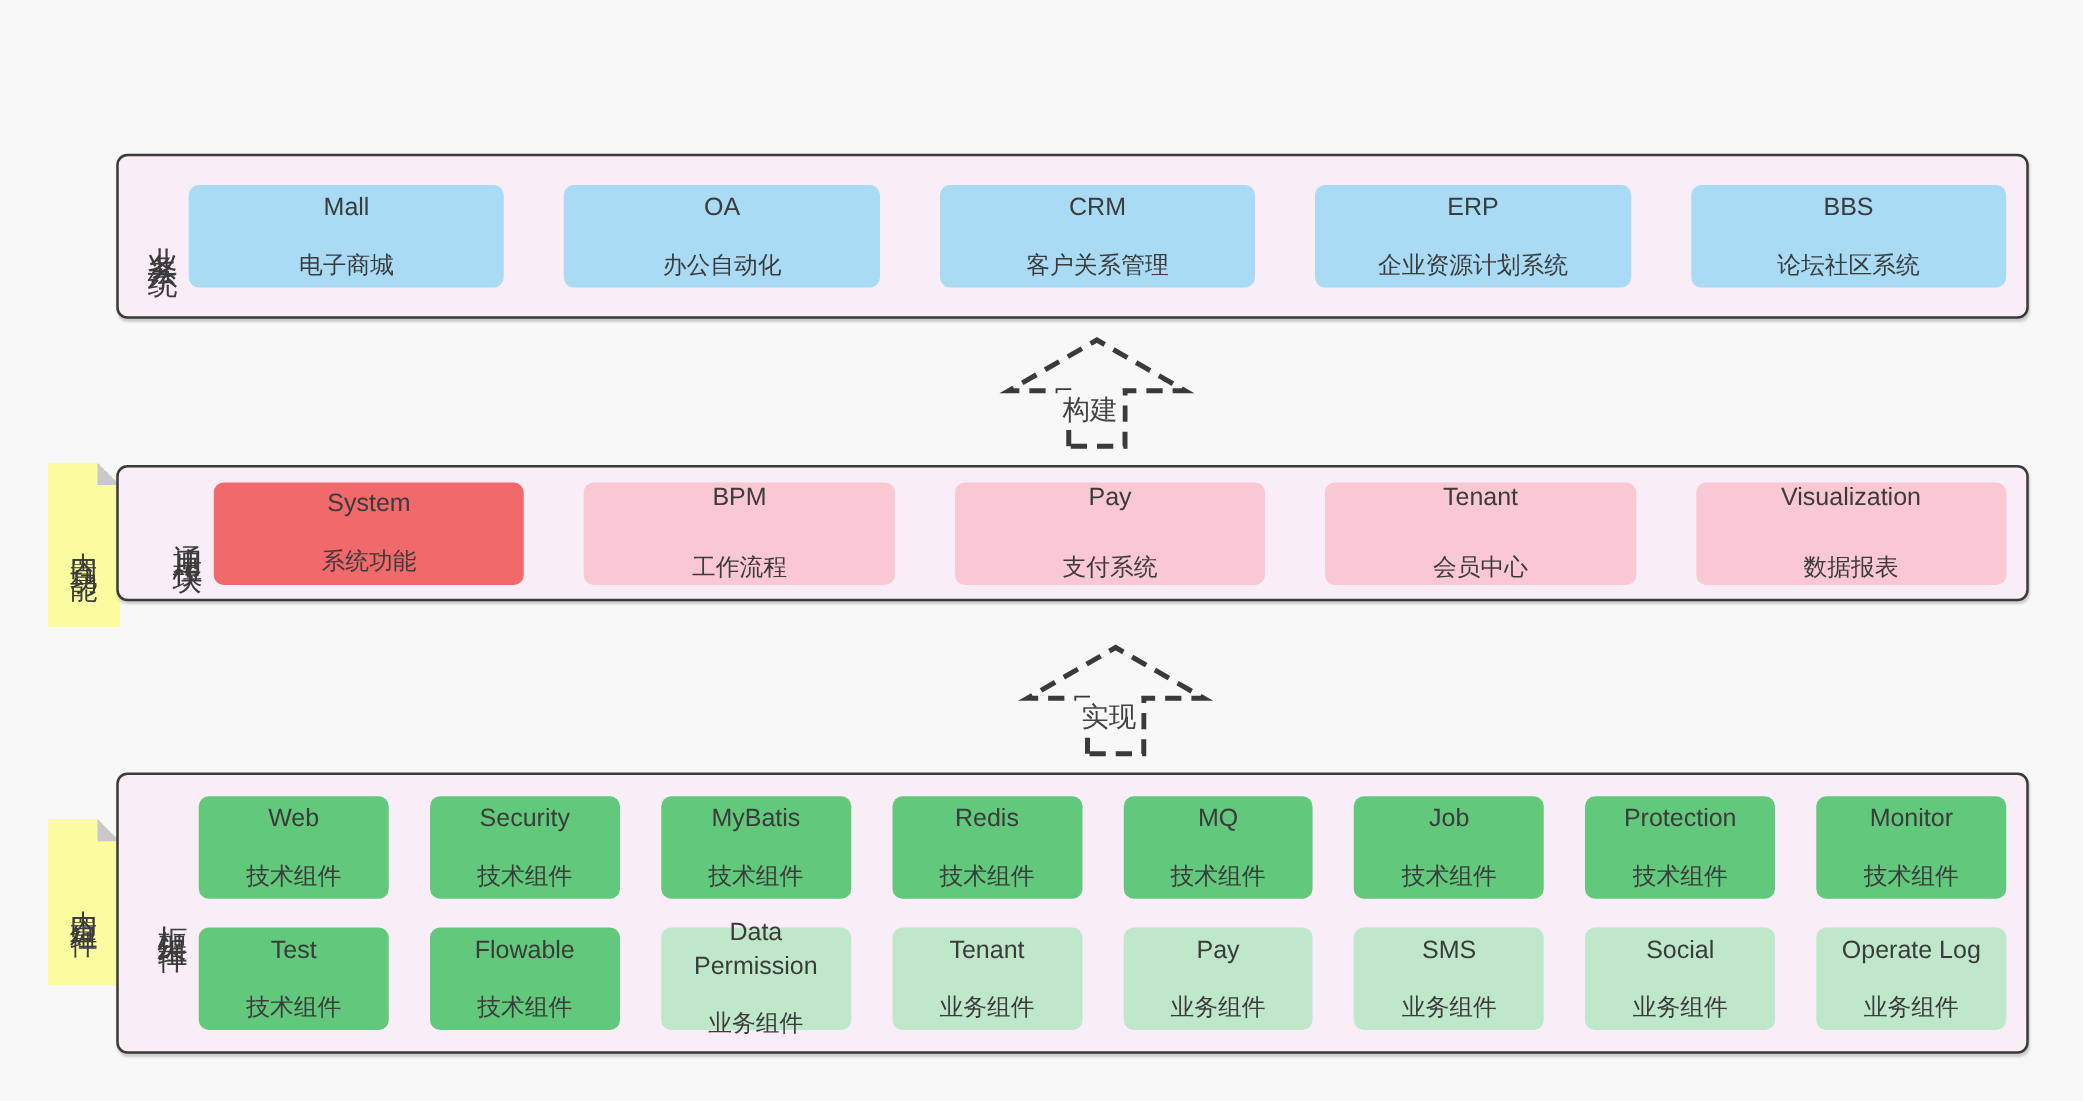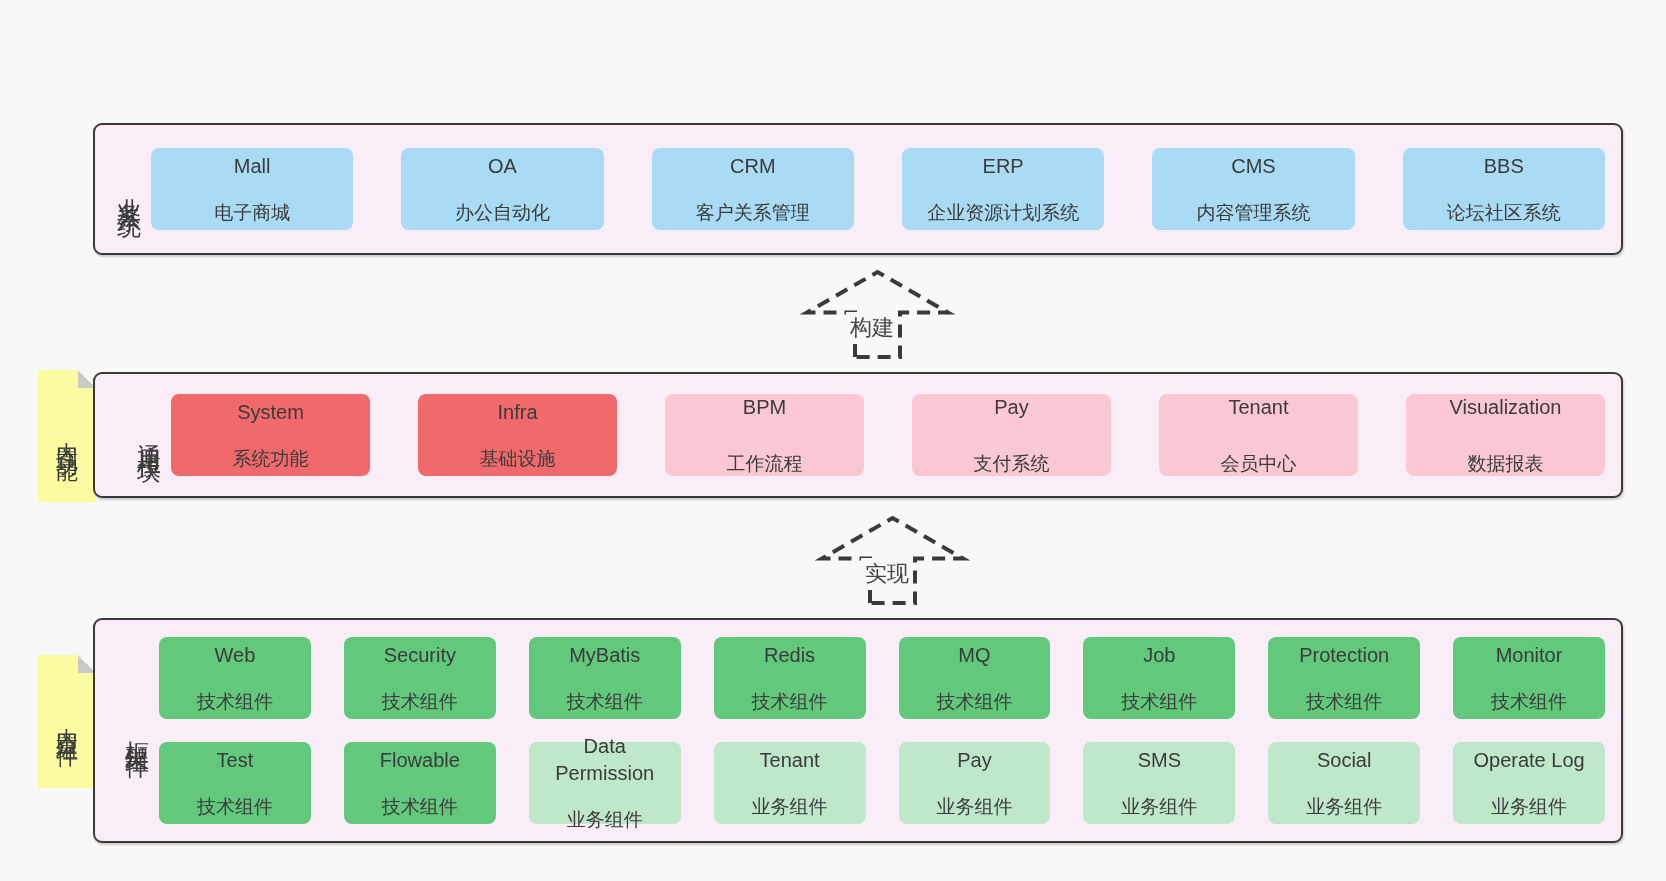--- a/index.html
+++ b/index.html
@@ -17,21 +17,21 @@
     background:var(--band-bg);
     border:2px solid var(--band-border);
     border-radius:9px;
     box-shadow:1px 2px 2px rgba(0,0,0,.18);
     box-sizing:border-box;
     display:flex;align-items:center;
     padding:0 16px 0 12px;
     z-index:2;
   }
   .band-business  {top:123px;height:132px;}
-  .band-modules   {top:372px;height:126px;padding-left:32px;}
+  .band-modules   {top:372px;height:109px;padding-left:32px;}
   .band-components{top:618px;height:225px;padding-left:20px;}
 
   .band-label{
     width:44px;flex:0 0 44px;
     display:flex;align-items:center;justify-content:center;
     writing-mode:vertical-rl;text-orientation:upright;
     font-size:24px;letter-spacing:5px;color:var(--text);
   }
   .rows{flex:1;display:flex;flex-direction:column;justify-content:flex-end;gap:23px;}
   .box-row{display:flex;gap:48px;height:82px;}
@@ -116,24 +116,20 @@
           </div>
           <div class="module-box variant-blue">
             <div class="box-name">CRM</div>
             <div class="box-desc">客户关系管理</div>
           </div>
           <div class="module-box variant-blue">
             <div class="box-name">ERP</div>
             <div class="box-desc">企业资源计划系统</div>
           </div>
           <div class="module-box variant-blue">
-            <div class="box-name">CMS</div>
-            <div class="box-desc">内容管理系统</div>
-          </div>
-          <div class="module-box variant-blue">
             <div class="box-name">BBS</div>
             <div class="box-desc">论坛社区系统</div>
           </div>
         </div>
       </div>
   </section>
 
   <div class="arrow arrow-build">
     <svg viewBox="0 0 155 96">
       <path class="arrow-path" d="M55 91 L55 46.5 L7 46.5 L77.5 6 L148 46.5 L100 46.5 L100 91 Z"></path>
@@ -142,24 +138,20 @@
   </div>
 
   <section class="band band-modules">
     <div class="band-label">通用模块</div>
     <div class="rows">
         <div class="box-row">
           <div class="module-box variant-red">
             <div class="box-name">System</div>
             <div class="box-desc">系统功能</div>
           </div>
-          <div class="module-box variant-red">
-            <div class="box-name">Infra</div>
-            <div class="box-desc">基础设施</div>
-          </div>
           <div class="module-box variant-pink">
             <div class="box-name">BPM</div>
             <div class="box-desc">工作流程</div>
           </div>
           <div class="module-box variant-pink">
             <div class="box-name">Pay</div>
             <div class="box-desc">支付系统</div>
           </div>
           <div class="module-box variant-pink">
             <div class="box-name">Tenant</div>

